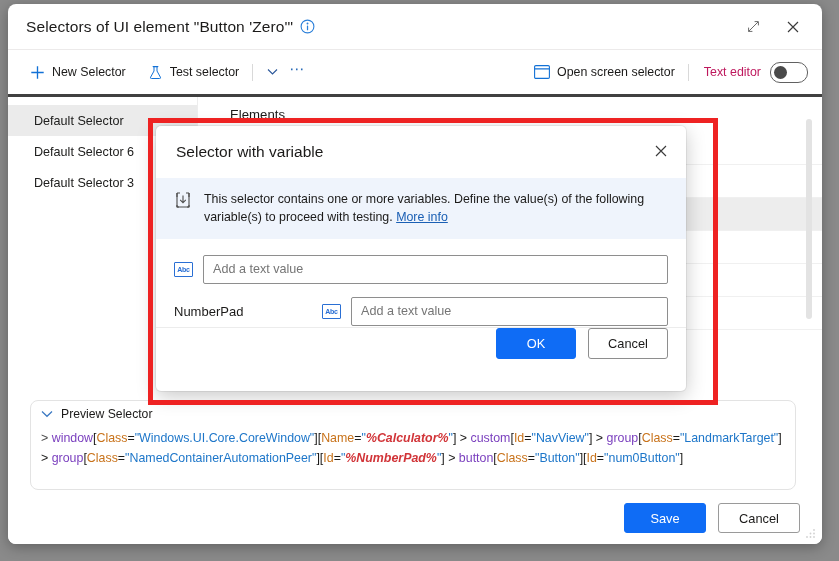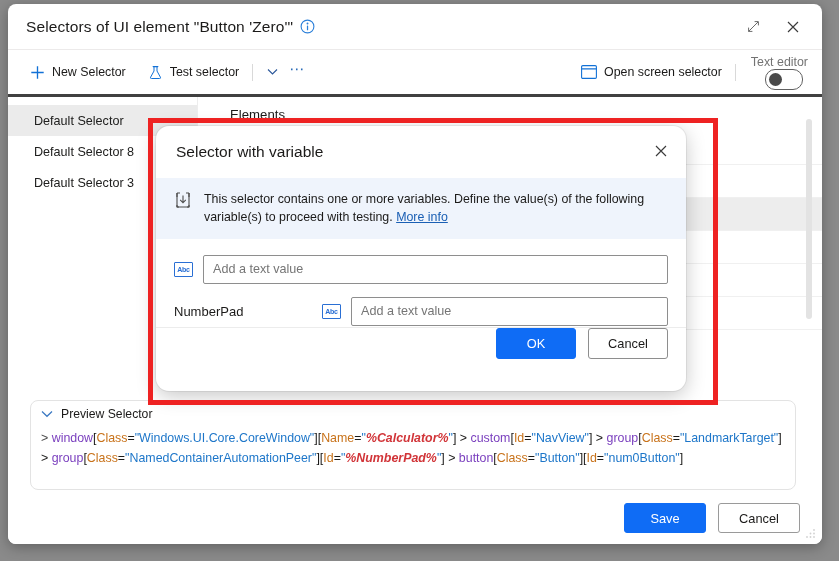--- a/index.html
+++ b/index.html
@@ -124,24 +124,23 @@
   .toolbar-right {
     position: absolute;
     right: 14px;
     display: flex;
     align-items: center;
   }
   .toggle-wrap {
     display: flex;
     align-items: center;
     font-size: 12.4px;
-    color: #737373;
+    color: #be185d;
     padding-left: 8px;
     white-space: nowrap;
-    flex-direction: column;
   }
   .toggle {
     position: relative;
     margin-left: 9px;
     width: 36px; height: 19px;
     border-radius: 10px;
     border: 1px solid #616161;
     background: #fff;
     cursor: default;
   }
@@ -302,21 +301,21 @@
     pointer-events: none;
     z-index: 40;
   }
 
   
   .modal {
     position: absolute;
     left: 156px; top: 126px;
     width: 530px; height: 265px;
     background: #fff;
-    border-radius: 13px;
+    border-radius: 5px;
     box-shadow: 0 5px 20px rgba(0,0,0,0.22), 0 0 0 1px rgba(0,0,0,0.06);
     z-index: 30;
     overflow: hidden;
   }
   .modal-head {
     position: relative;
     height: 52px;
     display: flex;
     align-items: center;
     padding-left: 20px;
@@ -512,21 +511,21 @@
       </div>
     </div>
 
     <div class="body-area">
 
       <div class="sel-list">
         <div class="sel-item active">
           <span>Default Selector</span>
         </div>
         <div class="sel-item">
-          <span>Default Selector 8</span>
+          <span>Default Selector 6</span>
         </div>
         <div class="sel-item">
           <span>Default Selector 3</span>
         </div>
       </div>
 
       <div class="elements-pane">
         <div class="elements-title">Elements</div>
 
         <div class="el-rows">

